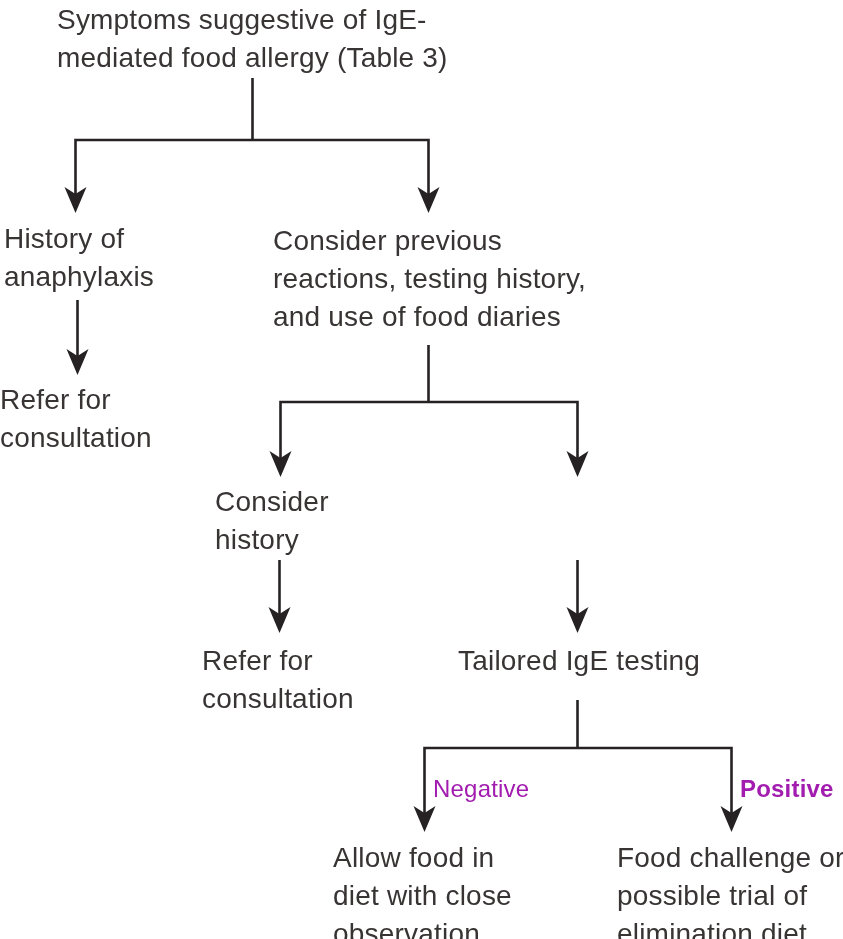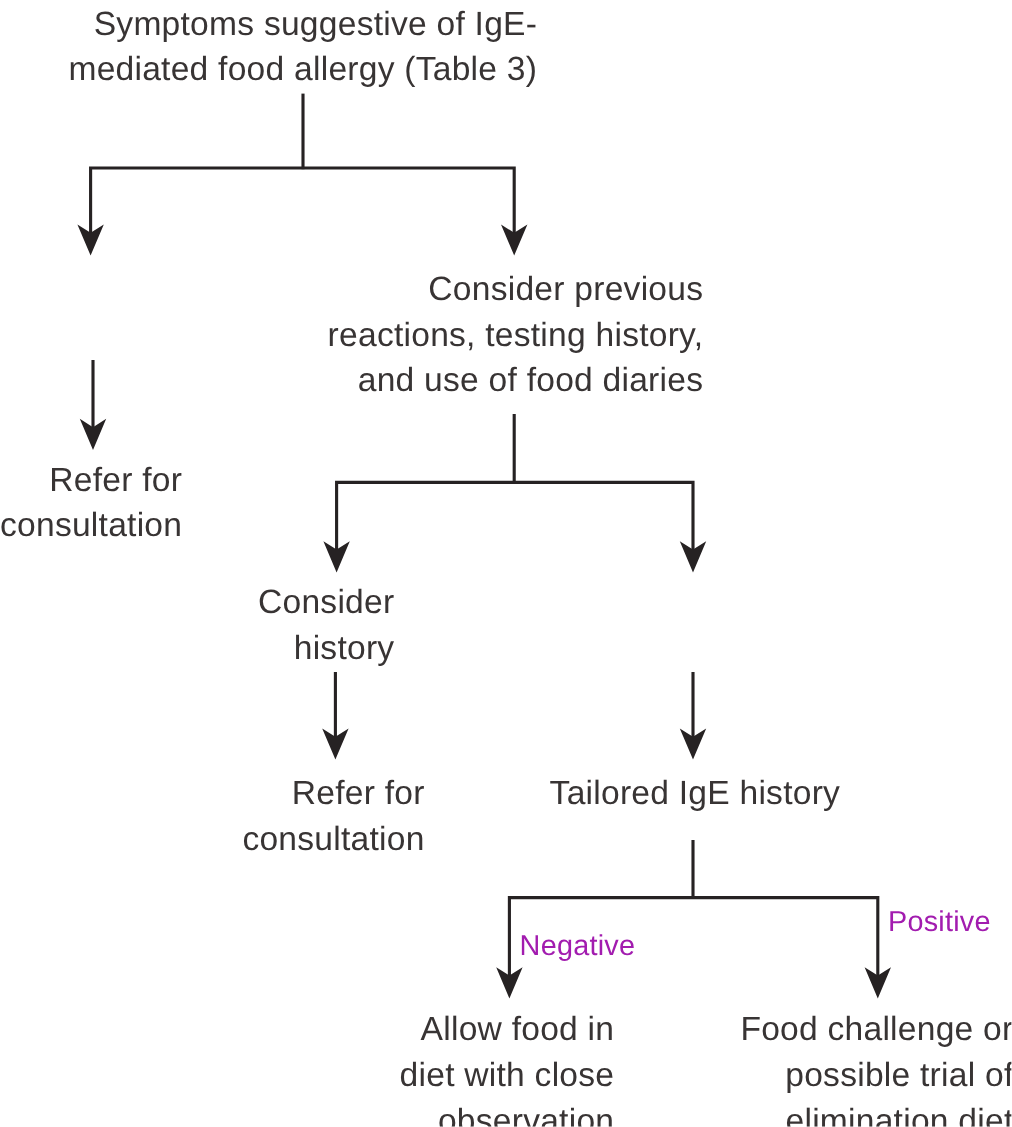--- a/index.html
+++ b/index.html
@@ -21,21 +21,20 @@
     top: 0;
   }
   .node {
     position: absolute;
     white-space: pre-line;
     width: max-content;
     font-size: 28px;
     line-height: 38px;
     letter-spacing: 0.2px;
     color: #383434;
-    text-align: right;
   }
   .edge-label {
     position: absolute;
     white-space: nowrap;
     font-size: 24px;
     line-height: 34px;
     letter-spacing: 0.2px;
     color: #a21caf;
   }
   .stroke {
@@ -76,40 +75,42 @@
 
     <path class="stroke" d="M577.5,700 L577.5,749"></path>
     <path class="stroke" d="M424.5,815 L424.5,748 L731.5,748 L731.5,815"></path>
     <path class="head" d="M424.5,832 L413.5,806 L424.5,813 L435.5,806 Z"></path>
     <path class="head" d="M731.5,832 L720.5,806 L731.5,813 L742.5,806 Z"></path>
   </svg>
 
   <div class="node" style="left:57px; top:1px;">Symptoms suggestive of IgE-
 mediated food allergy (Table 3)</div>
 
+  <div class="node" style="left:4px; top:220px;">History of
+anaphylaxis</div>
 
   <div class="node" style="left:273px; top:222px;">Consider previous
 reactions, testing history,
 and use of food diaries</div>
 
   <div class="node" style="left:0px; top:381px;">Refer for
 consultation</div>
 
   <div class="node" style="left:215px; top:483px;">Consider
 history</div>
 
 
   <div class="node" style="left:202px; top:642px;">Refer for
 consultation</div>
 
-  <div class="node" style="left:458px; top:642px;">Tailored IgE history</div>
+  <div class="node" style="left:458px; top:642px;">Tailored IgE testing</div>
 
   <div class="edge-label" style="left:433px; top:772px;">Negative</div>
 
-  <div class="edge-label" style="left:740px; top:752px;">Positive</div>
+  <div class="edge-label" style="left:740px; top:772px;font-weight:bold;">Positive</div>
 
   <div class="node" style="left:333px; top:839px;">Allow food in
 diet with close
 observation</div>
 
   <div class="node" style="left:617px; top:839px;">Food challenge or
 possible trial of
 elimination diet</div>
 
 </div>

